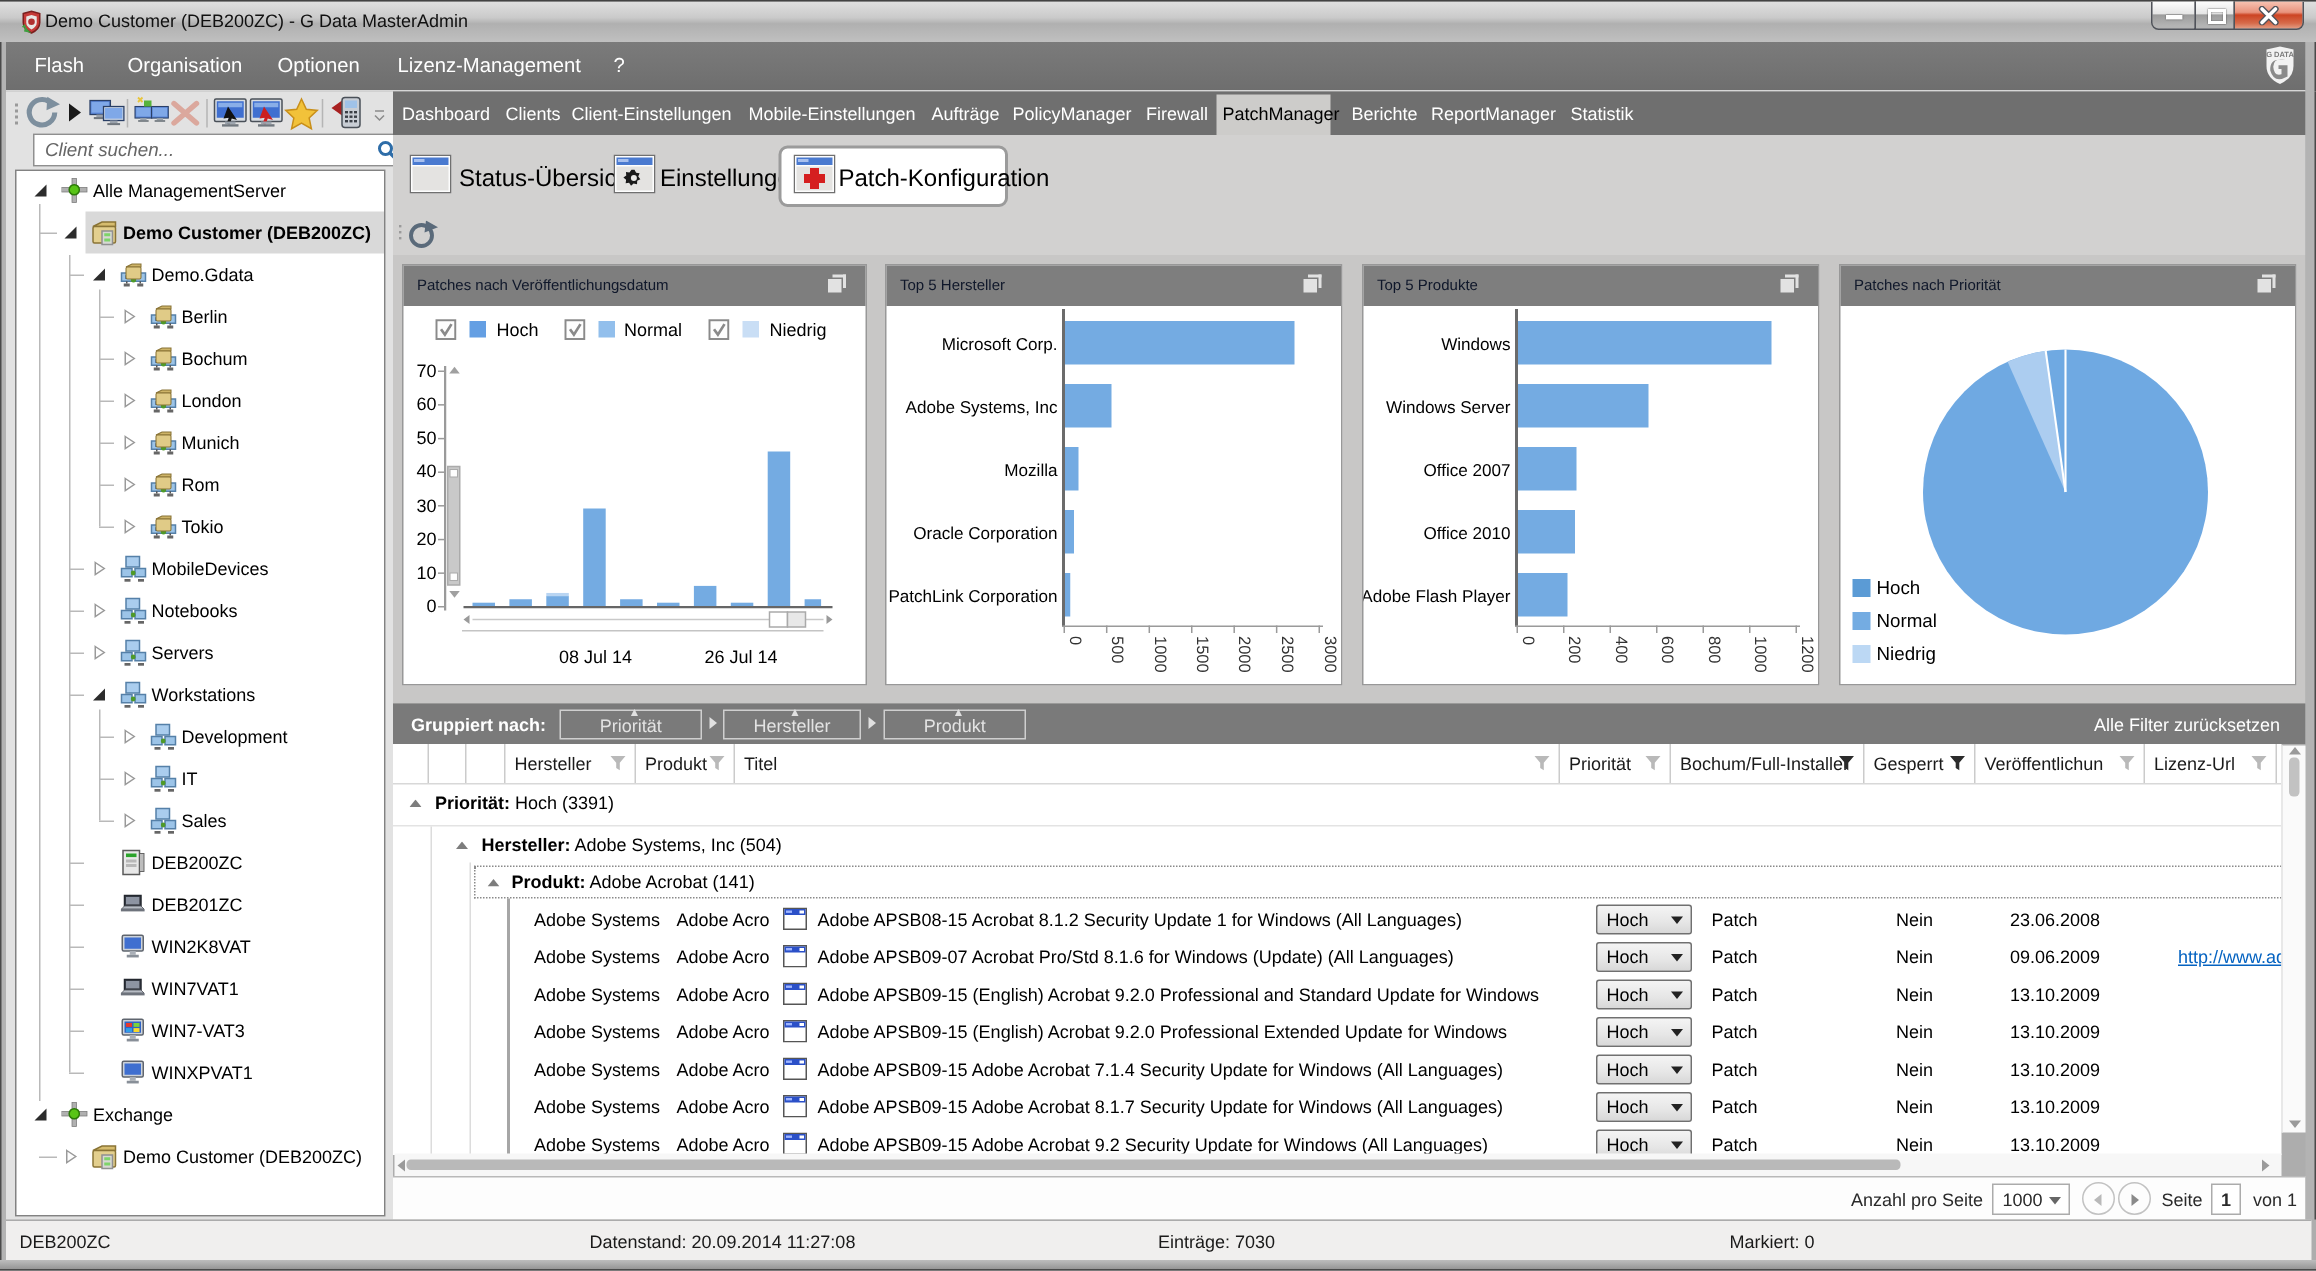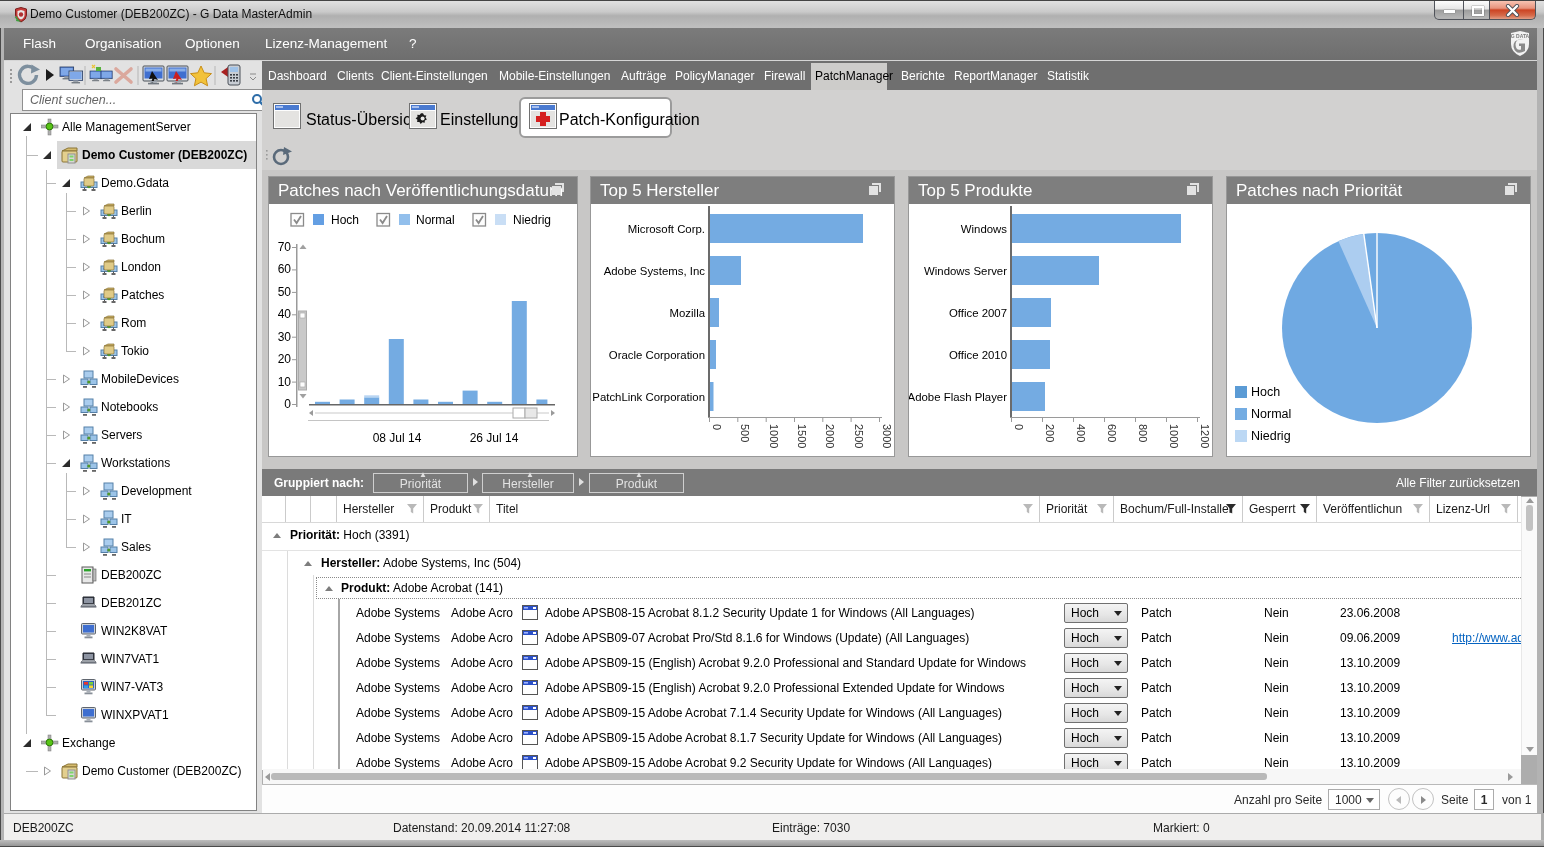--- a/index.html
+++ b/index.html
@@ -21,21 +21,21 @@
 .trow{position:absolute;height:28px;font-size:12px;color:#000;white-space:nowrap;}
 #tabbar{left:262px;top:61px;width:1275px;height:29px;background:#6f6f6f;}
 .tab{position:absolute;top:8px;color:#fff;font-size:12px;}
 #tabactive{position:absolute;left:549px;top:2px;width:76px;height:27px;background:#cdccca;}
 #tabactive span{position:absolute;left:4px;top:6px;color:#000;font-size:12px;}
 #subtool{left:262px;top:90px;width:1275px;height:80px;background:#d2d1d0;}
 .stbtn-txt{position:absolute;font-size:16px;color:#000;}
 #selbtn{position:absolute;left:257px;top:7px;width:153px;height:41px;background:#fff;border:2px solid #9b9b9b;border-radius:6px;box-sizing:border-box;}
 #chartzone{left:262px;top:170px;width:1275px;height:299px;background:#c8c7c6;}
 .panel{position:absolute;top:6px;background:#fff;border:1px solid #989898;box-sizing:border-box;height:281px;}
-.phead{position:absolute;left:0;top:0;right:0;height:27px;background:#7e7e7e;color:#ffffff;font-size:17px;line-height:27px;padding-left:9px;box-sizing:border-box;}
+.phead{position:absolute;left:0;top:0;right:0;height:27px;background:#7e7e7e;color:#0f172a;font-size:10px;line-height:27px;padding-left:9px;box-sizing:border-box;}
 .picon{position:absolute;right:16px;top:9px;width:9px;height:9px;background:#e2e2e2;}.picon::after{content:"";position:absolute;left:3px;top:-3px;width:9px;height:9px;border-top:2px solid #e2e2e2;border-right:2px solid #e2e2e2;box-sizing:border-box;}
 .pbody{position:absolute;left:0;top:27px;right:0;bottom:0;}
 #groupbar{left:262px;top:469px;width:1275px;height:27px;background:#7a7a7a;color:#fff;}
 .gbtn{position:absolute;top:4px;height:20px;border:1px solid #cfcfcf;color:#e3e3e3;font-size:12px;text-align:center;box-sizing:border-box;padding-top:3px;}
 .garr{position:absolute;top:9px;width:0;height:0;border-top:4px solid transparent;border-bottom:4px solid transparent;border-left:5px solid #e0e0e0;}
 #grid{left:262px;top:496px;width:1259px;height:274px;background:#fff;overflow:hidden;font-size:12px;}
 .hcell{position:absolute;top:0;height:26px;border-right:1px solid #cbcbcb;box-sizing:border-box;color:#1a1a1a;}
 .hcell span{position:absolute;left:6px;top:6px;}
 .grow{position:absolute;left:12px;width:1259px;height:25px;}
 .gtxt{position:absolute;top:5px;white-space:nowrap;color:#000;}
@@ -305,21 +305,21 @@
         <rect x="1" y="8" width="7" height="5.5" fill="#9cc4e8" stroke="#5580a8"></rect>
         <rect x="10" y="8" width="7" height="5.5" fill="#9cc4e8" stroke="#5580a8"></rect>
         <rect x="2.5" y="15" width="4" height="2" fill="#666"></rect>
         <rect x="11.5" y="15" width="4" height="2" fill="#666"></rect>
         <path d="M4.5 13.5 v1.5 M13.5 13.5 v1.5" stroke="#555"></path>
         <circle cx="9" cy="12.5" r="1.8" fill="#4f9a28"></circle>
         <rect x="3.5" y="9.5" width="2.5" height="2.5" fill="#2e63b0"></rect>
         <path d="M4 4 l4-2 6 0 0 2z" fill="#cdb367" stroke="#8a7436" stroke-width="0.7"></path>
         <rect x="4" y="4" width="10" height="8" rx="1" fill="#e0cb87" stroke="#8a7436" stroke-width="0.7"></rect>
       </svg>
-      <div class="abs" style="left:110px;top:7px;font-weight:normal">Patches</div>
+      <div class="abs" style="left:110px;top:7px;font-weight:normal">Munich</div>
     </div>
     <div class="trow" style="left:0;top:195px;width:247px">
       <svg class="abs" style="left:71px;top:9px" width="9" height="10">
         <polygon points="1.5,1 7.5,5 1.5,9" fill="#fdfdfd" stroke="#9a9a9a"></polygon>
       </svg>
       <svg class="abs" style="left:89px;top:5px" width="18" height="18" viewBox="0 0 18 18">
         <rect x="1" y="8" width="7" height="5.5" fill="#9cc4e8" stroke="#5580a8"></rect>
         <rect x="10" y="8" width="7" height="5.5" fill="#9cc4e8" stroke="#5580a8"></rect>
         <rect x="2.5" y="15" width="4" height="2" fill="#666"></rect>
         <rect x="11.5" y="15" width="4" height="2" fill="#666"></rect>

